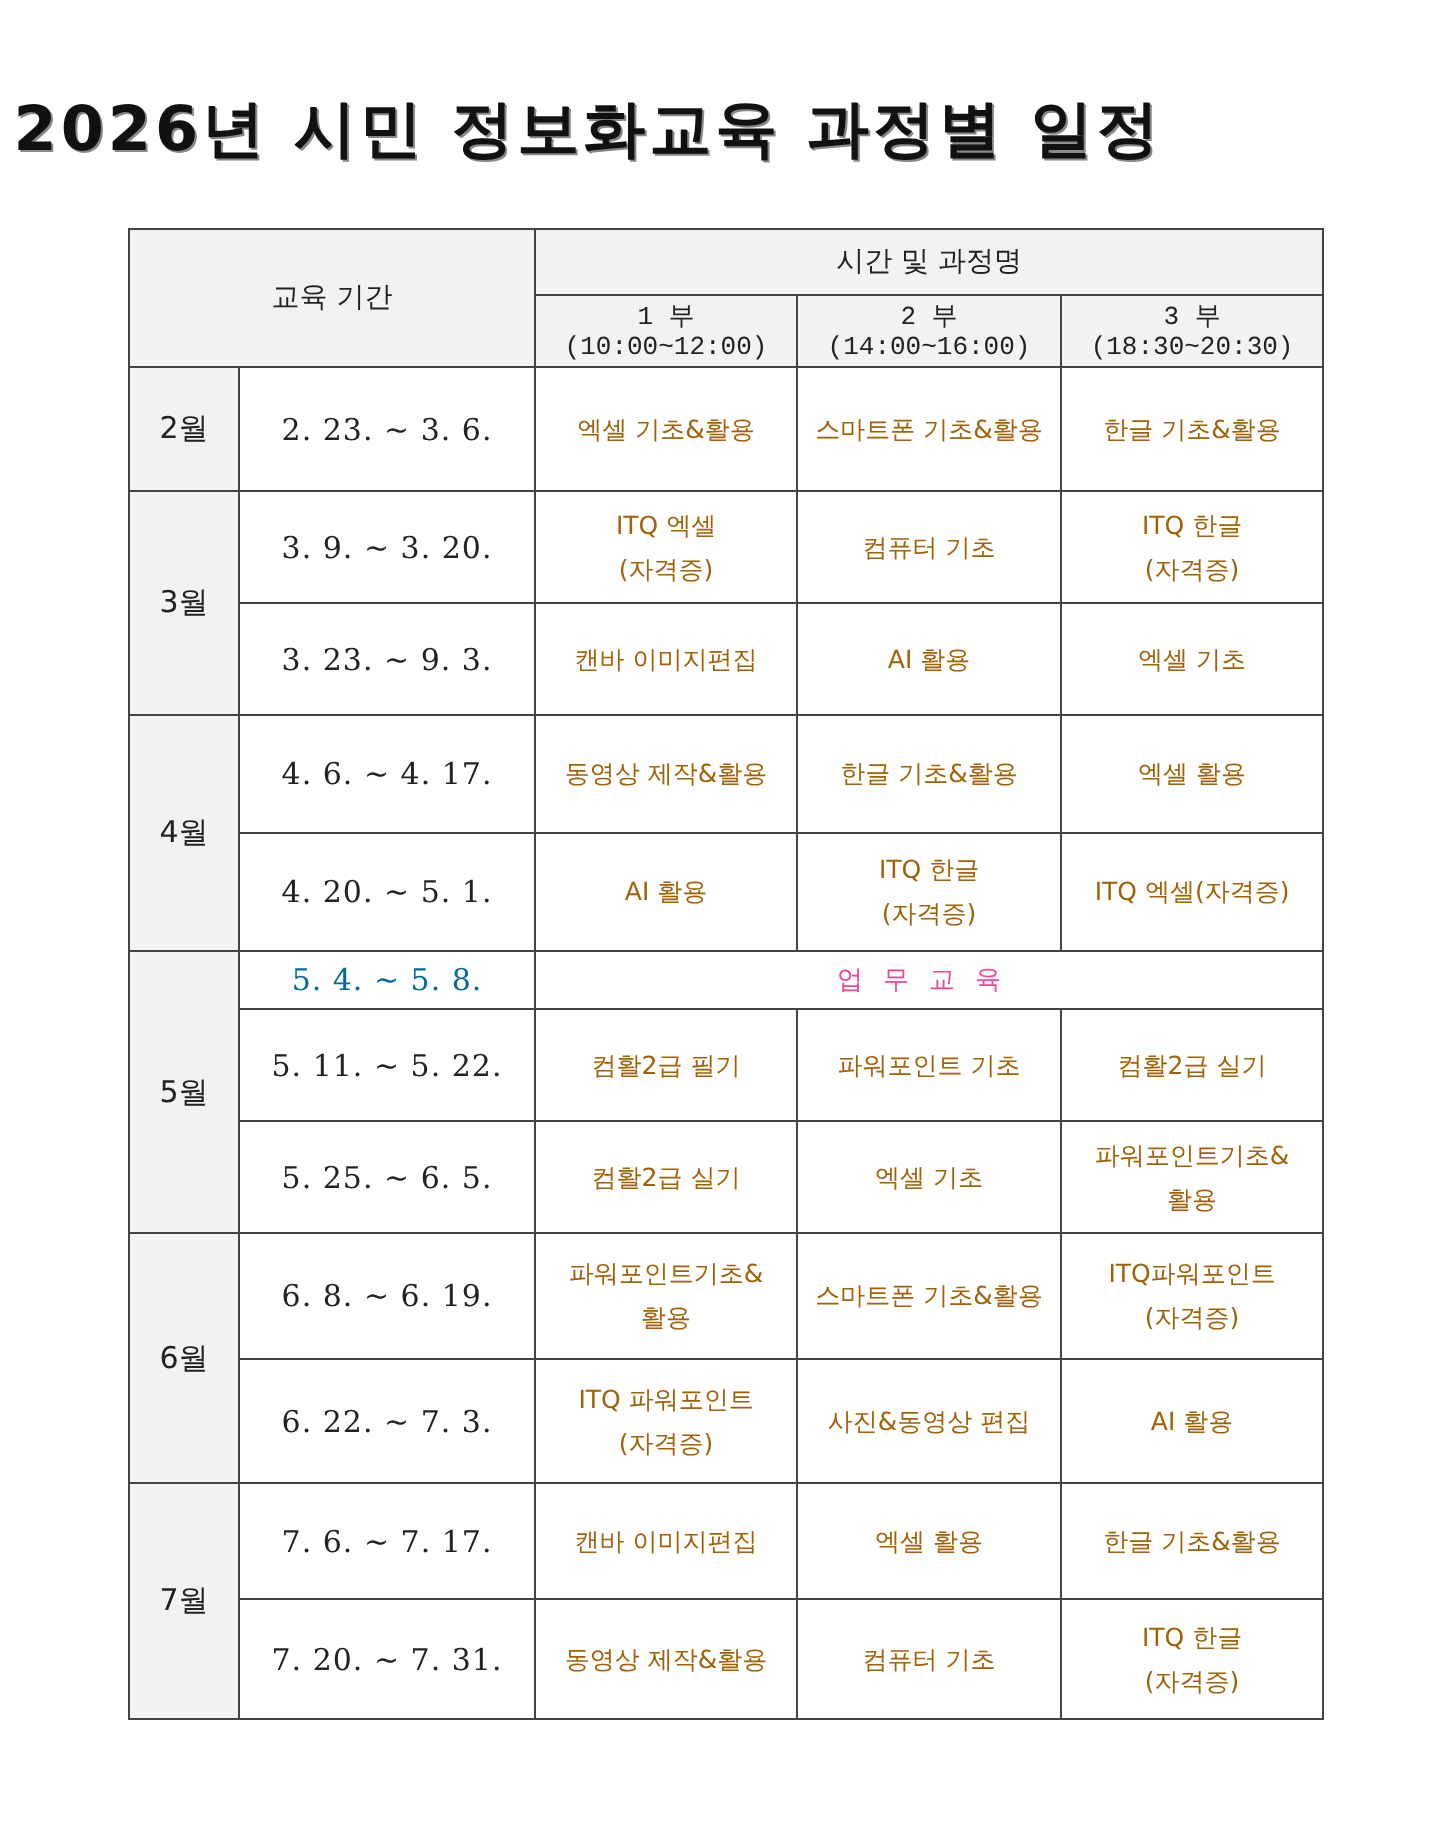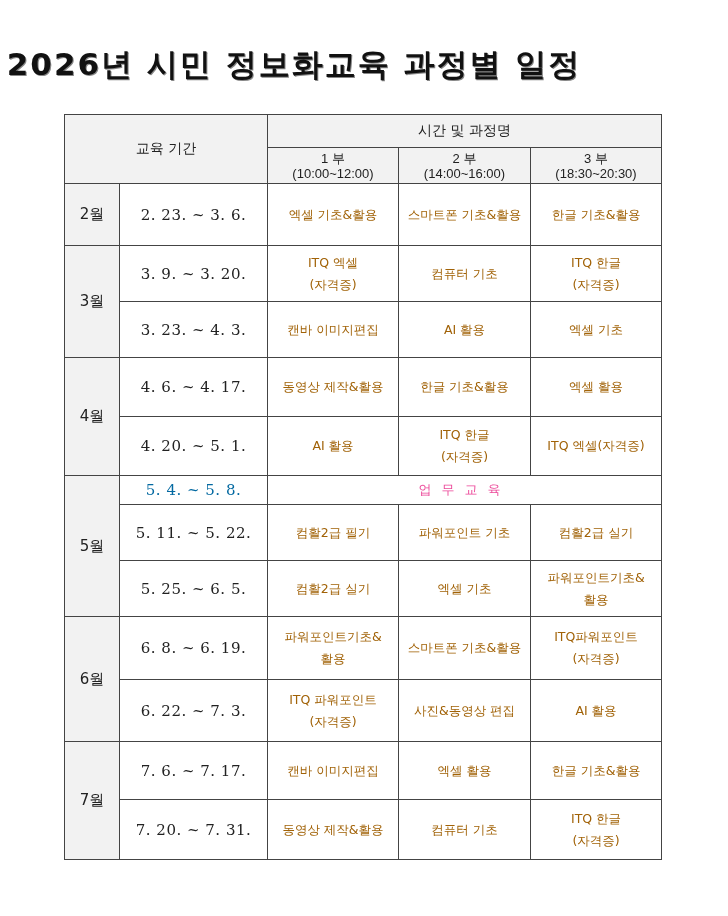--- a/index.html
+++ b/index.html
@@ -7,21 +7,21 @@
          font-family:"DejaVu Serif", "Liberation Serif", serif; color:#222; }
   .title { position:absolute; top:44px; left:0; width:588px; text-align:center;
            font-family:"DejaVu Sans", "Liberation Sans", sans-serif; font-weight:bold;
            font-size:31px; letter-spacing:2px; color:#111;
            text-shadow:1px 1px 0 #888; }
   table { position:absolute; left:64px; top:114px; border-collapse:collapse;
           table-layout:fixed; width:597px; }
   td, th { border:1.5px solid #444; text-align:center; vertical-align:middle;
            padding:0; font-weight:normal; }
   th { background:#f2f2f2; font-size:14px; font-family:"DejaVu Sans", "Liberation Sans", sans-serif; }
-  th.slot { font-family:Liberation Sans, sans-serif; font-size:13px; line-height:15px; color:#222;}
+  th.slot { font-family:Liberation Mono, monospace; font-size:13px; line-height:15px; color:#222;}
   td.month { background:#f2f2f2; font-size:15px; font-family:"DejaVu Sans", "Liberation Sans", sans-serif; }
   td.period { font-size:15px; color:#222; letter-spacing:0.5px; }
   td.period.red { color:#0369a1; }
   td.course { font-size:12.5px; line-height:22px; font-family:"DejaVu Sans", "Liberation Sans", sans-serif; color:#a16207; }
   td.special { color:#ec4899; font-size:13px; letter-spacing:10px; font-family:"DejaVu Sans", "Liberation Sans", sans-serif;margin-top:45px; }
   .line { display:block; }
 </style>
 </head>
 <body>
 
@@ -78,21 +78,21 @@
         </td>
         <td class="course">
           <span class="line">컴퓨터 기초</span>
         </td>
         <td class="course">
           <span class="line">ITQ 한글</span>
           <span class="line">(자격증)</span>
         </td>
       </tr>
       <tr style="height: 56px;">
-        <td class="period">3. 23. ~ 4. 3.</td>
+        <td class="period">3. 23. ~ 9. 3.</td>
         <td class="course">
           <span class="line">캔바 이미지편집</span>
         </td>
         <td class="course">
           <span class="line">AI 활용</span>
         </td>
         <td class="course">
           <span class="line">엑셀 기초</span>
         </td>
       </tr>

